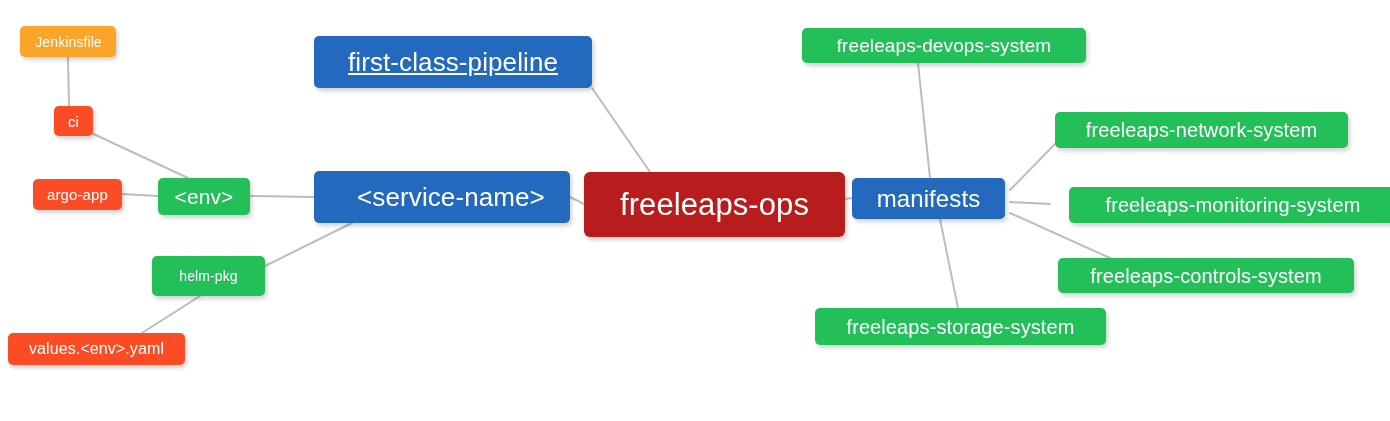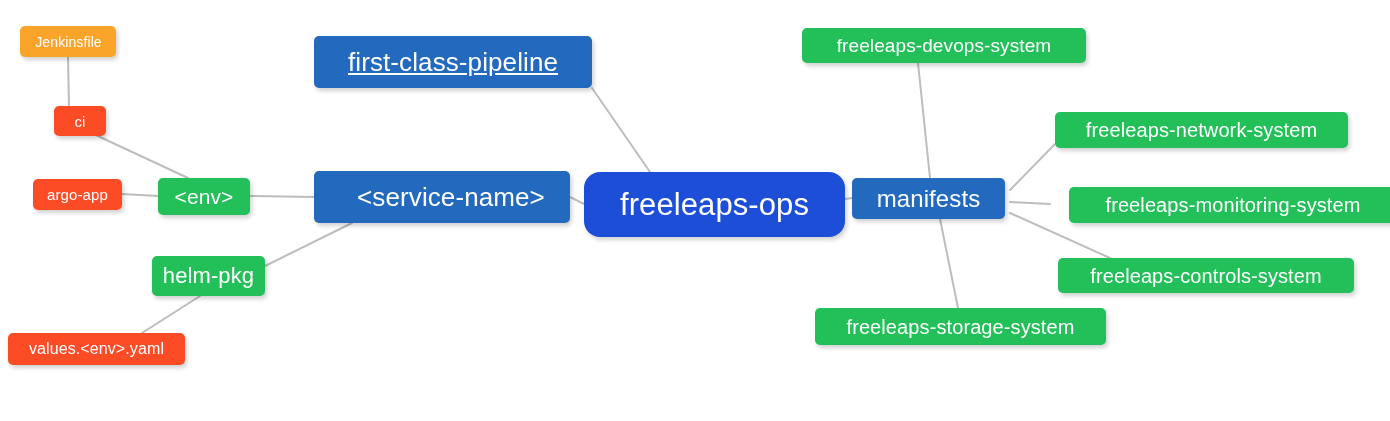--- a/index.html
+++ b/index.html
@@ -77,42 +77,42 @@
       <path d="M 188 178 L 85 130" stroke="#bdbdbd" stroke-width="2" fill="none" stroke-linecap="round"></path>
       <path d="M 69 106 L 68 57" stroke="#bdbdbd" stroke-width="2" fill="none" stroke-linecap="round"></path>
       <path d="M 200 296 L 142 333" stroke="#bdbdbd" stroke-width="2" fill="none" stroke-linecap="round"></path>
       <path d="M 930 178 L 918 63" stroke="#bdbdbd" stroke-width="2" fill="none" stroke-linecap="round"></path>
       <path d="M 1010 190 L 1055 144" stroke="#bdbdbd" stroke-width="2" fill="none" stroke-linecap="round"></path>
       <path d="M 1010 202 L 1050 204" stroke="#bdbdbd" stroke-width="2" fill="none" stroke-linecap="round"></path>
       <path d="M 1010 213 L 1110 258" stroke="#bdbdbd" stroke-width="2" fill="none" stroke-linecap="round"></path>
       <path d="M 940 219 L 958 308" stroke="#bdbdbd" stroke-width="2" fill="none" stroke-linecap="round"></path>
     </svg>
   <div id="node-layer">
-      <div class="mm-node lvl-root" style="left: 584px; top: 172px; width: 261px; height: 65px; background: #1d4ed8; font-size: 31px; border-radius: 16px;">
+      <div class="mm-node lvl-root" style="left: 584px; top: 172px; width: 261px; height: 65px; background: #b91c1c; font-size: 31px;">
         <span class="mm-label">freeleaps-ops</span>
       </div>
       <div class="mm-node lvl-blue" style="left: 314px; top: 171px; width: 256px; height: 52px; background: rgb(35, 105, 189); font-size: 26px; padding-left: 30px;">
         <span class="mm-label">&lt;service-name&gt;</span>
       </div>
       <div class="mm-node lvl-blue" style="left: 314px; top: 36px; width: 278px; height: 52px; background: rgb(35, 105, 189); font-size: 26px; text-decoration: underline;">
         <span class="mm-label">first-class-pipeline</span>
       </div>
       <div class="mm-node lvl-blue" style="left: 852px; top: 178px; width: 153px; height: 41px; background: rgb(35, 105, 189); font-size: 24px;">
         <span class="mm-label">manifests</span>
       </div>
       <div class="mm-node lvl-green" style="left: 158px; top: 178px; width: 92px; height: 37px; background: rgb(35, 192, 90); font-size: 21px;">
         <span class="mm-label">&lt;env&gt;</span>
       </div>
-      <div class="mm-node lvl-green" style="left: 152px; top: 256px; width: 113px; height: 40px; background: rgb(35, 192, 90); font-size: 22px;">
+      <div class="mm-node lvl-green" style="left: 152px; top: 256px; width: 113px; height: 40px; background: rgb(35, 192, 90); font-size: 14px;">
         <span class="mm-label">helm-pkg</span>
       </div>
       <div class="mm-node lvl-red" style="left: 33px; top: 179px; width: 89px; height: 31px; background: rgb(251, 76, 37); font-size: 15px;">
         <span class="mm-label">argo-app</span>
       </div>
-      <div class="mm-node lvl-red" style="left: 54px; top: 106px; width: 52px; height: 30px; background: rgb(251, 76, 37); font-size: 15px;">
+      <div class="mm-node lvl-red" style="left: 54px; top: 106px; width: 39px; height: 30px; background: rgb(251, 76, 37); font-size: 15px;">
         <span class="mm-label">ci</span>
       </div>
       <div class="mm-node lvl-orange" style="left: 20px; top: 26px; width: 96px; height: 31px; background: rgb(251, 164, 42); font-size: 14px; padding-left: 13px;">
         <span class="mm-label">Jenkinsfile</span>
       </div>
       <div class="mm-node lvl-red" style="left: 8px; top: 333px; width: 177px; height: 32px; background: rgb(251, 76, 37); font-size: 16px;">
         <span class="mm-label">values.&lt;env&gt;.yaml</span>
       </div>
       <div class="mm-node lvl-green" style="left: 802px; top: 28px; width: 284px; height: 35px; background: rgb(35, 192, 90); font-size: 19px;">
         <span class="mm-label">freeleaps-devops-system</span>

